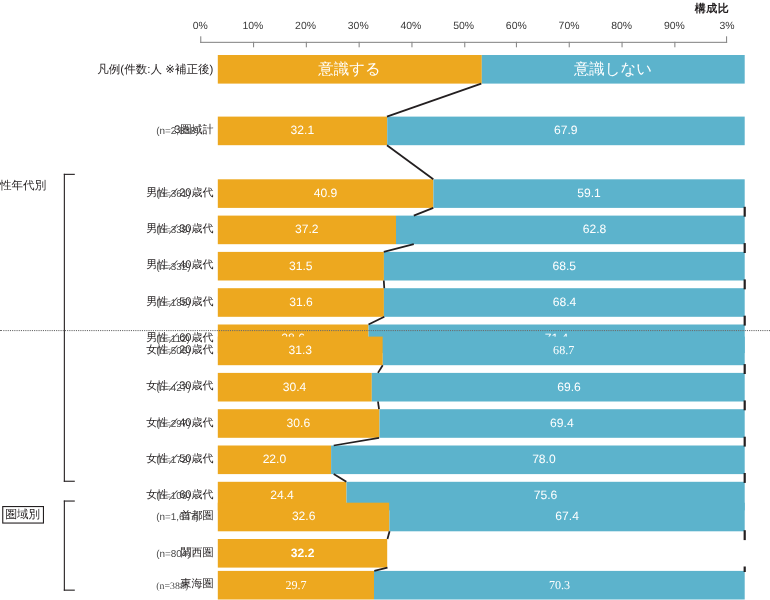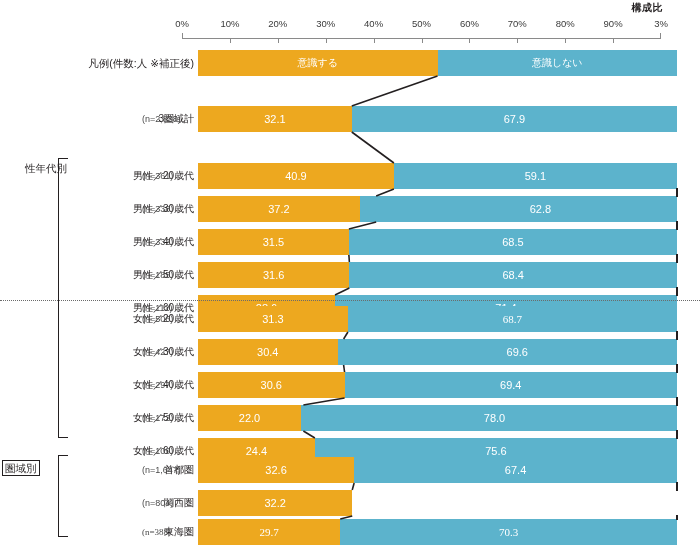--- a/index.html
+++ b/index.html
@@ -121,21 +121,21 @@
     align-items: center;
     justify-content: center;
     font-size: 11px;
     color: #ffffff;
     overflow: hidden;
   }
   .seg-a { background: #eda81f; }
   .seg-b { background: #5cb3cc; }
 
   
-  #legend-row .seg { font-size: 10px; }
+  #legend-row .seg { font-size: 14px; }
   #legend-row .row-label { font-size: 10.5px; }
 
   
   .edge-tick {
     position: absolute;
     left: 676px;
     width: 2px;
     height: 9px;
     background: #231f20;
   }
@@ -145,21 +145,20 @@
     position: absolute;
     border-left: 1.6px solid #231f20;
     border-top: 1.6px solid #231f20;
     border-bottom: 1.6px solid #231f20;
     width: 9px;
   }
   .group-title {
     position: absolute;
     font-size: 10.5px;
     white-space: nowrap;
-    margin-left: 25px;
   }
   .group-title-box {
     position: absolute;
     border: 1px solid #231f20;
     font-size: 10.5px;
     padding: 1px 2px;
     white-space: nowrap;
     line-height: 12px;
   }
 
@@ -368,21 +367,21 @@
       </div>
     </div>
     <div class="row" style="top: 490px;">
       <div class="label-block">
         <div class="row-label">関西圏</div>
       </div>
       <div class="n-block">
         <div class="row-n">(n=804)</div>
       </div>
       <div class="bar">
-        <div class="seg seg-a" style="width: 32.2%;">32.2</div>
+        <div class="seg seg-a" style="width: 32.2%; font-weight: bold;">32.2</div>
       </div>
     </div>
     <div class="row" style="top: 519px; font-family: Liberation Serif, serif;">
       <div class="label-block">
         <div class="row-label">東海圏</div>
       </div>
       <div class="n-block">
         <div class="row-n">(n=388)</div>
       </div>
       <div class="bar">

